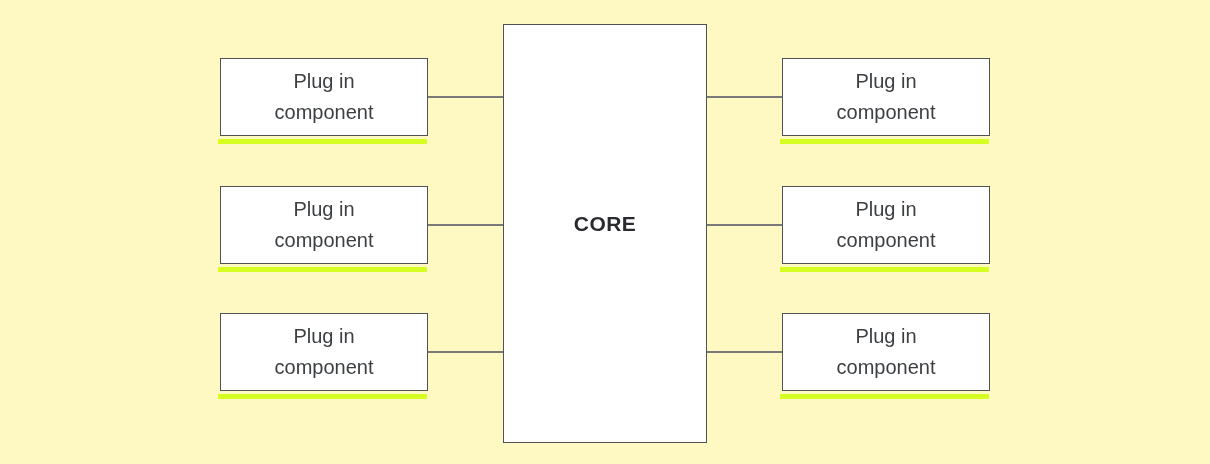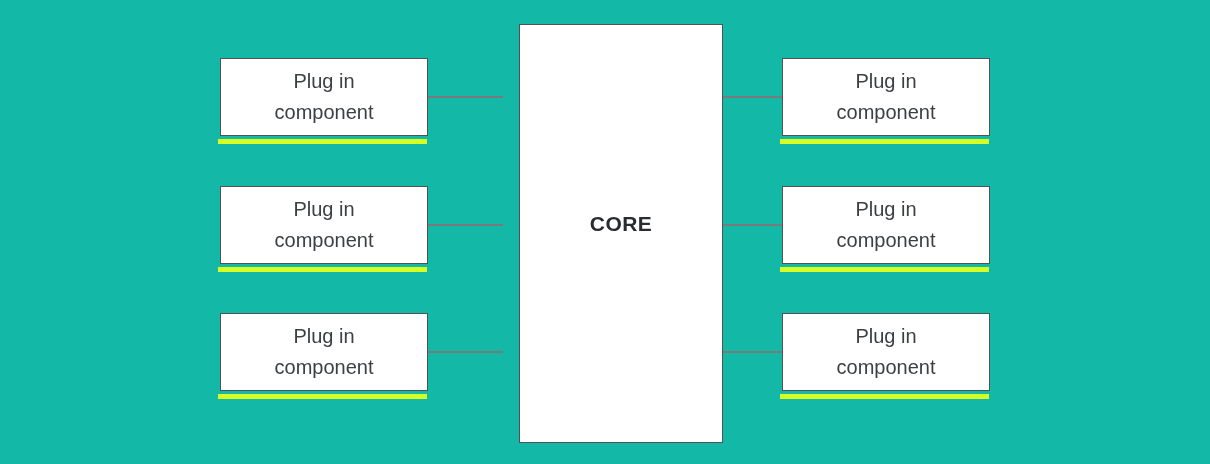--- a/index.html
+++ b/index.html
@@ -4,21 +4,21 @@
 <style>
   html, body {
     margin: 0;
     padding: 0;
     font-family: "Liberation Sans", sans-serif;
   }
   .canvas {
     position: relative;
     width: 1210px;
     height: 464px;
-    background: #14b8a6;
+    background: #fef9c3;
     overflow: hidden;
   }
   
   .node {
     position: absolute;
     background: #ffffff;
     border: 1.5px solid #515254;
     box-sizing: border-box;
     display: flex;
     align-items: center;
@@ -53,21 +53,20 @@
   .core {
     left: 503px;
     top: 24px;
     width: 204px;
     height: 419px;
     color: #292b2e;
     font-size: 21px;
     font-weight: bold;
     letter-spacing: 0.4px;
     line-height: 32px;
-    margin-left: 16px;
   }
   .core .label { transform: translateY(-10px); }
   .core .label span { display: block; }
   
   .connector {
     position: absolute;
     width: 75px;
     height: 2px;
     background: #7a7a7a;
   }

